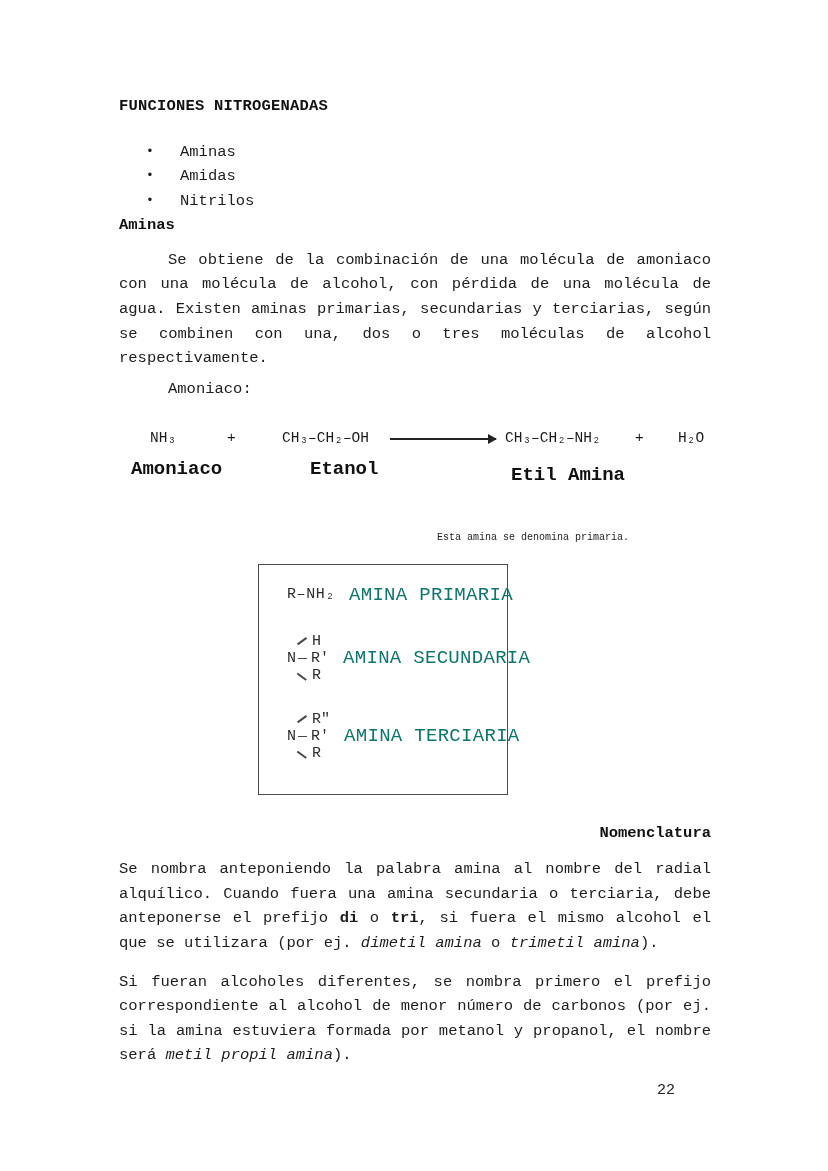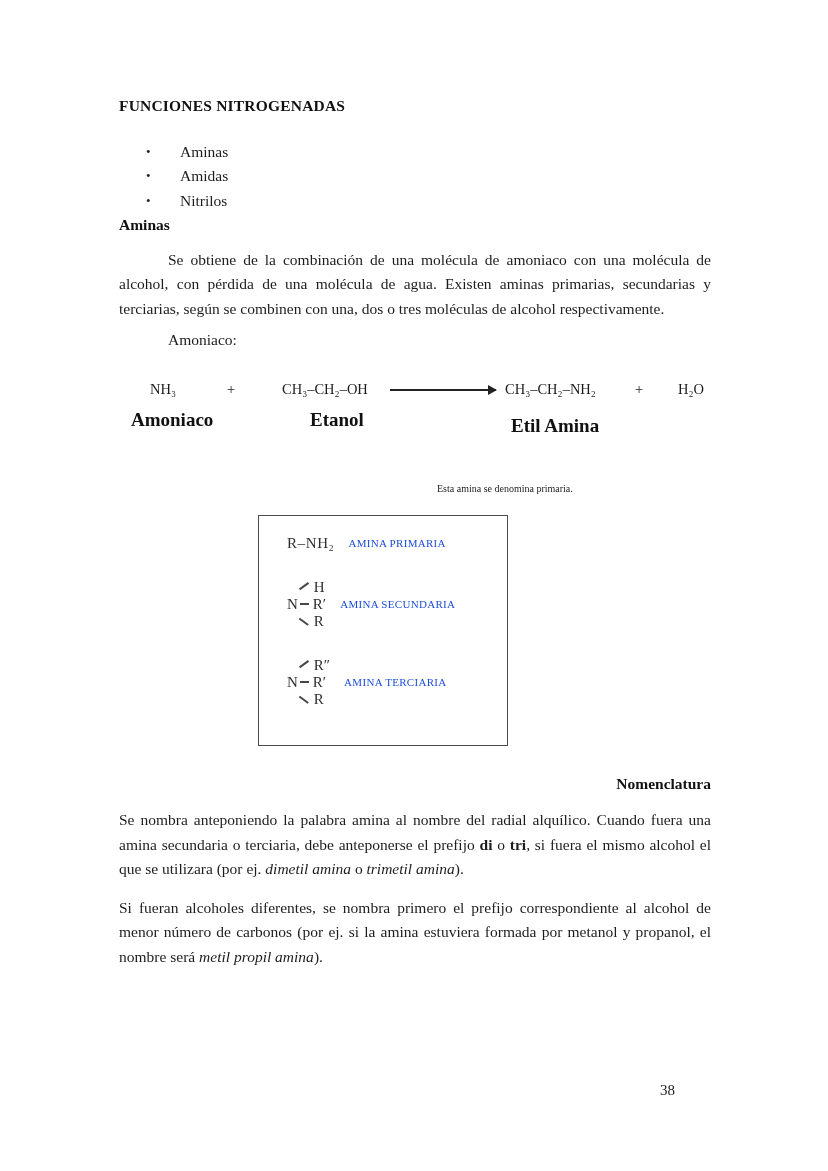--- a/index.html
+++ b/index.html
@@ -2,21 +2,21 @@
 <html><head>
 <meta charset="utf-8">
 <style>
   * { margin: 0; padding: 0; box-sizing: border-box; }
   html, body { background: #ffffff; }
   .page {
     position: relative;
     width: 792px;
     height: 1171px;
     background: #ffffff;
-    font-family: Liberation Serif, serif;
+    font-family: Liberation Mono, monospace;
     color: #1d1d1f;
     overflow: hidden;
   }
   .content {
     position: absolute;
     left: 119px;
     top: 94px;
     width: 592px;
   }
   .doc-title {
@@ -111,22 +111,22 @@
     color: #333;
   }
   .formula-row { display: flex; align-items: center; }
   .formula-text {
     font-size: 15px;
     letter-spacing: 0.6px;
     color: #2e2e2e;
     white-space: nowrap;
   }
   .formula-label {
-    font-size: 11px;
-    color: #1d4ed8;
+    font-size: 19px;
+    color: #0f766e;
     letter-spacing: 0.3px;
     margin-left: 14px;
     white-space: nowrap;
     text-align: right;
   }
   .amine-struct { display: flex; align-items: center; }
   .atom-n { font-size: 15px; color: #2e2e2e; }
   .bond-col { display: flex; flex-direction: column; margin-left: 1px; }
   .bond-row { display: flex; align-items: center; height: 17px; }
   .bond-line {
@@ -248,14 +248,14 @@
     </div>
 
     <div class="subheading h-nomen">Nomenclatura</div>
 
     <p class="para p-nomen1"><span>Se nombra anteponiendo la palabra amina al nombre del radial alquílico. Cuando fuera una amina secundaria o terciaria, debe anteponerse el prefijo </span><span style="font-weight: 700;">di</span><span> o </span><span style="font-weight: 700;">tri</span><span>, si fuera el mismo alcohol el que se utilizara (por ej. </span><span style="font-style: italic;">dimetil amina</span><span> o </span><span style="font-style: italic;">trimetil amina</span><span>).</span></p>
 
     <p class="para p-nomen2"><span>Si fueran alcoholes diferentes, se nombra primero el prefijo correspondiente al alcohol de menor número de carbonos (por ej. si la amina estuviera formada por metanol y propanol, el nombre será </span><span style="font-style: italic;">metil propil amina</span><span>).</span></p>
 
   </div>
 
-  <div class="page-number">38</div>
+  <div class="page-number">22</div>
 </div>
 
 </body></html>

